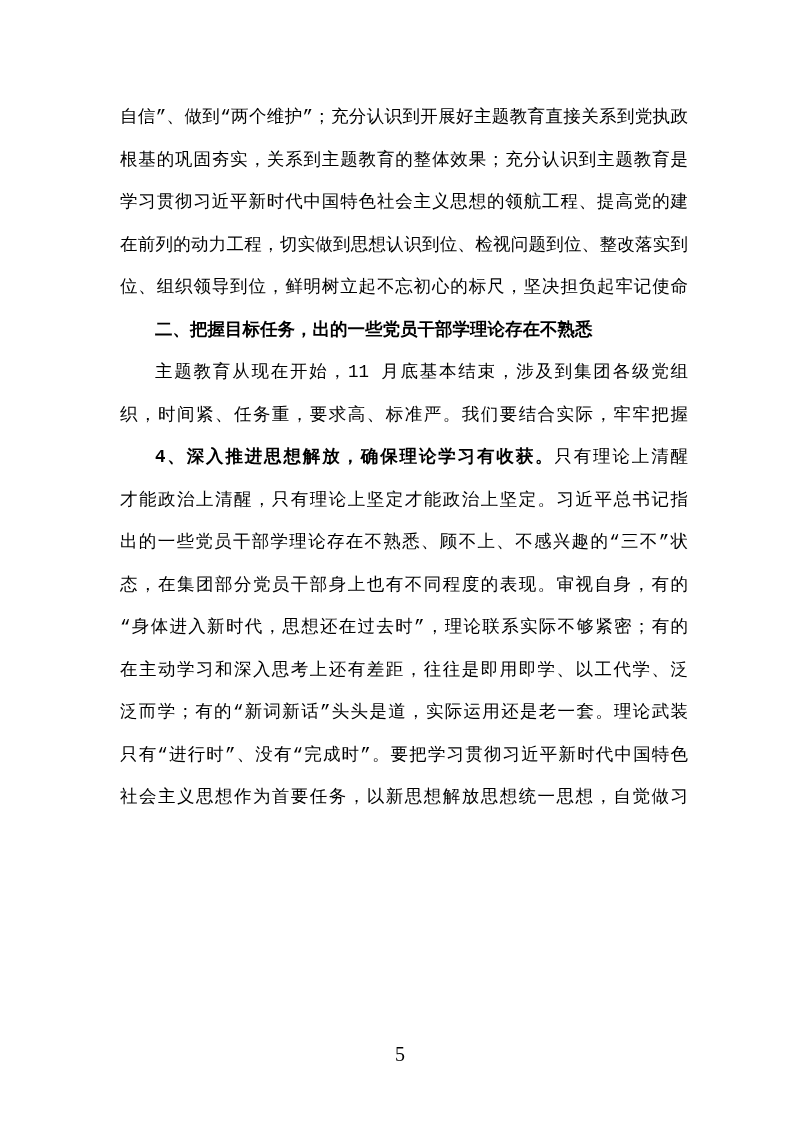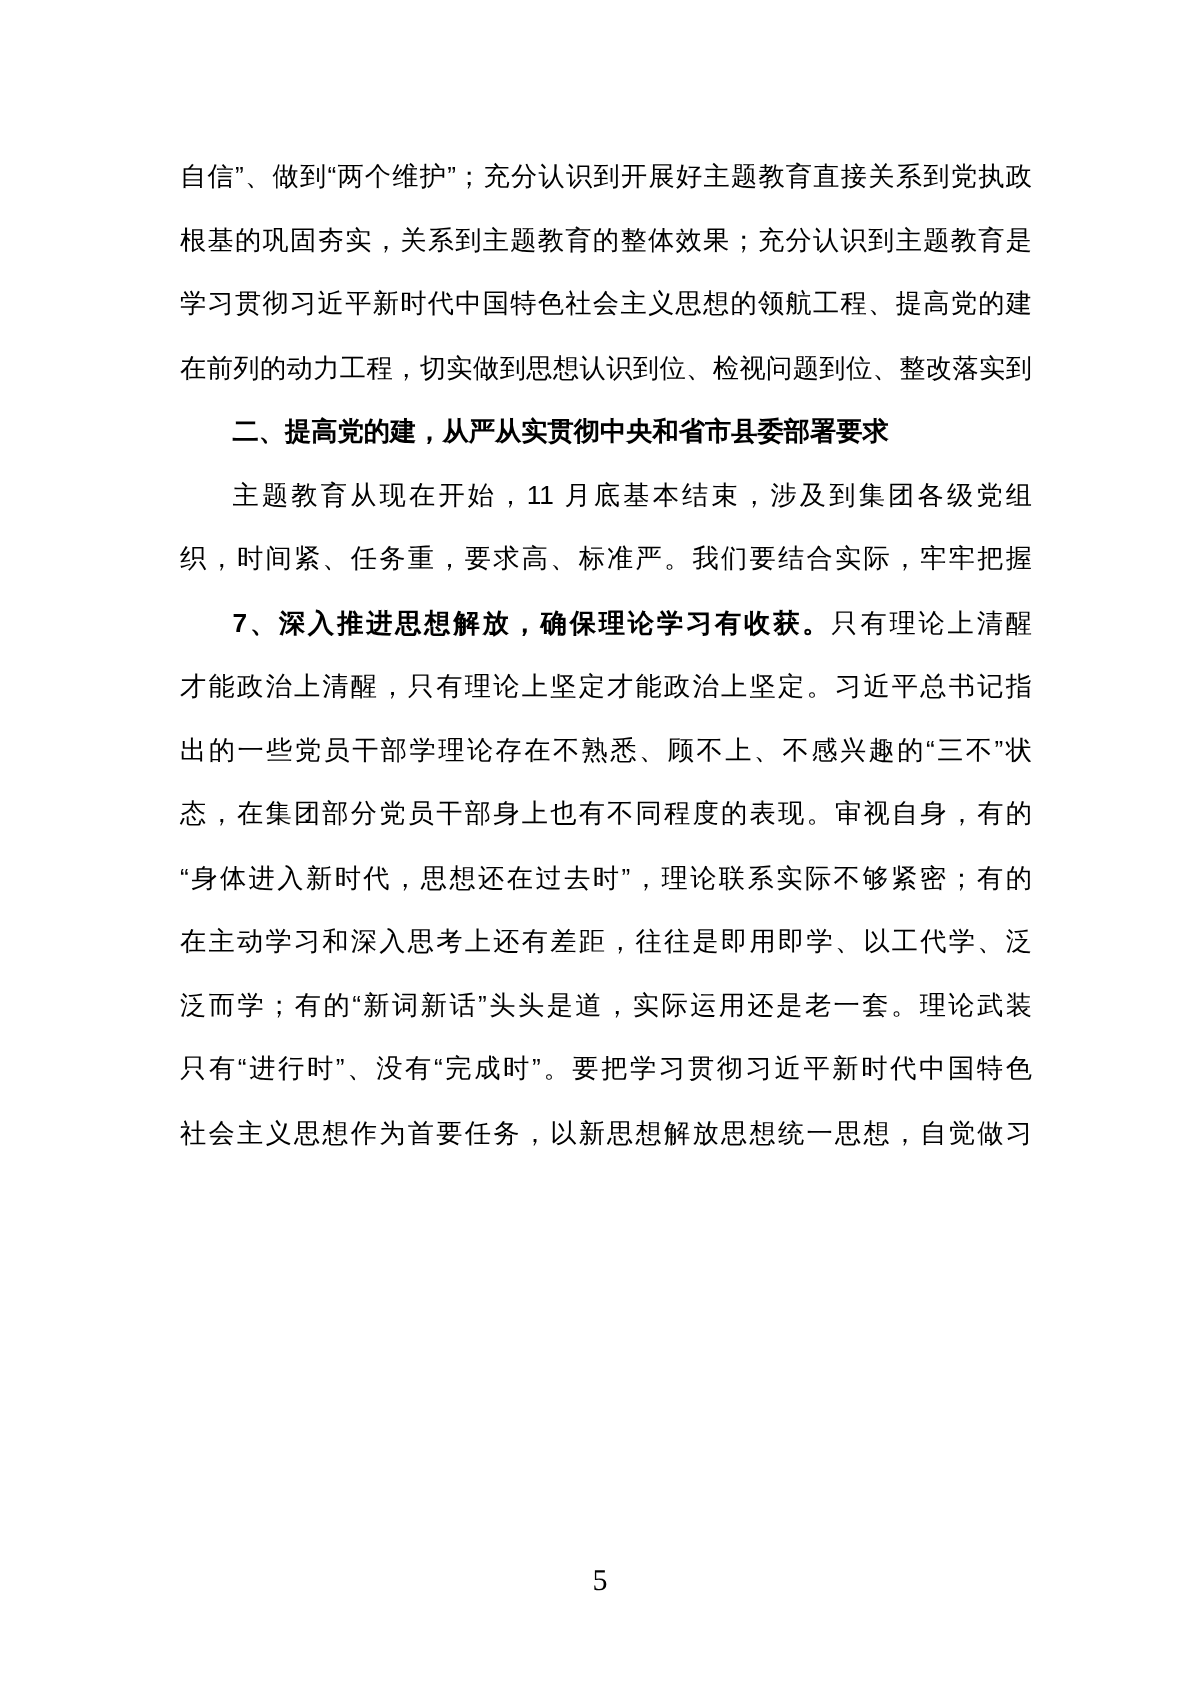--- a/index.html
+++ b/index.html
@@ -14,20 +14,21 @@
     background: #ffffff;
     color: #000000;
     font-family: "Liberation Sans", sans-serif;
     overflow: hidden;
   }
   .textblock {
     position: absolute;
     left: 120px;
     top: 96px;
     width: 568px;
+    font-family: Liberation Mono, monospace;
   }
   .line {
     font-size: 17.5px;
     height: 42.5px;
     line-height: 42.5px;
     text-align: justify;
     text-align-last: justify;
     text-justify: inter-character;
     color: #000000;
   }
@@ -55,27 +56,28 @@
 </head>
 <body>
 
 <div class="page">
   <div class="textblock">
 
     <div class="line"><span class="b"></span><span>自信”、做到“两个维护”；充分认识到开展好主题教育直接关系到党执政</span></div>
     <div class="line"><span class="b"></span><span>根基的巩固夯实，关系到主题教育的整体效果；充分认识到主题教育是</span></div>
     <div class="line"><span class="b"></span><span>学习贯彻习近平新时代中国特色社会主义思想的领航工程、提高党的建</span></div>
     <div class="line"><span class="b"></span><span>在前列的动力工程，切实做到思想认识到位、检视问题到位、整改落实到</span></div>
+    <div class="line"><span class="b"></span><span>位、组织领导到位，鲜明树立起不忘初心的标尺，坚决担负起牢记使命</span></div>
 
-    <div class="line ind endp"><span class="b">二、提高党的建，从严从实贯彻中央和省市县委部署要求</span><span></span></div>
+    <div class="line ind endp"><span class="b">二、把握目标任务，出的一些党员干部学理论存在不熟悉</span><span></span></div>
 
     <div class="line ind"><span class="b"></span><span>主题教育从现在开始，11 月底基本结束，涉及到集团各级党组</span></div>
     <div class="line"><span class="b"></span><span>织，时间紧、任务重，要求高、标准严。我们要结合实际，牢牢把握</span></div>
 
-    <div class="line ind"><span class="b">7、深入推进思想解放，确保理论学习有收获。</span><span>只有理论上清醒</span></div>
+    <div class="line ind"><span class="b">4、深入推进思想解放，确保理论学习有收获。</span><span>只有理论上清醒</span></div>
     <div class="line"><span class="b"></span><span>才能政治上清醒，只有理论上坚定才能政治上坚定。习近平总书记指</span></div>
     <div class="line"><span class="b"></span><span>出的一些党员干部学理论存在不熟悉、顾不上、不感兴趣的“三不”状</span></div>
     <div class="line"><span class="b"></span><span>态，在集团部分党员干部身上也有不同程度的表现。审视自身，有的</span></div>
     <div class="line"><span class="b"></span><span>“身体进入新时代，思想还在过去时”，理论联系实际不够紧密；有的</span></div>
     <div class="line"><span class="b"></span><span>在主动学习和深入思考上还有差距，往往是即用即学、以工代学、泛</span></div>
     <div class="line"><span class="b"></span><span>泛而学；有的“新词新话”头头是道，实际运用还是老一套。理论武装</span></div>
     <div class="line"><span class="b"></span><span>只有“进行时”、没有“完成时”。要把学习贯彻习近平新时代中国特色</span></div>
     <div class="line"><span class="b"></span><span>社会主义思想作为首要任务，以新思想解放思想统一思想，自觉做习</span></div>
 
   </div>

